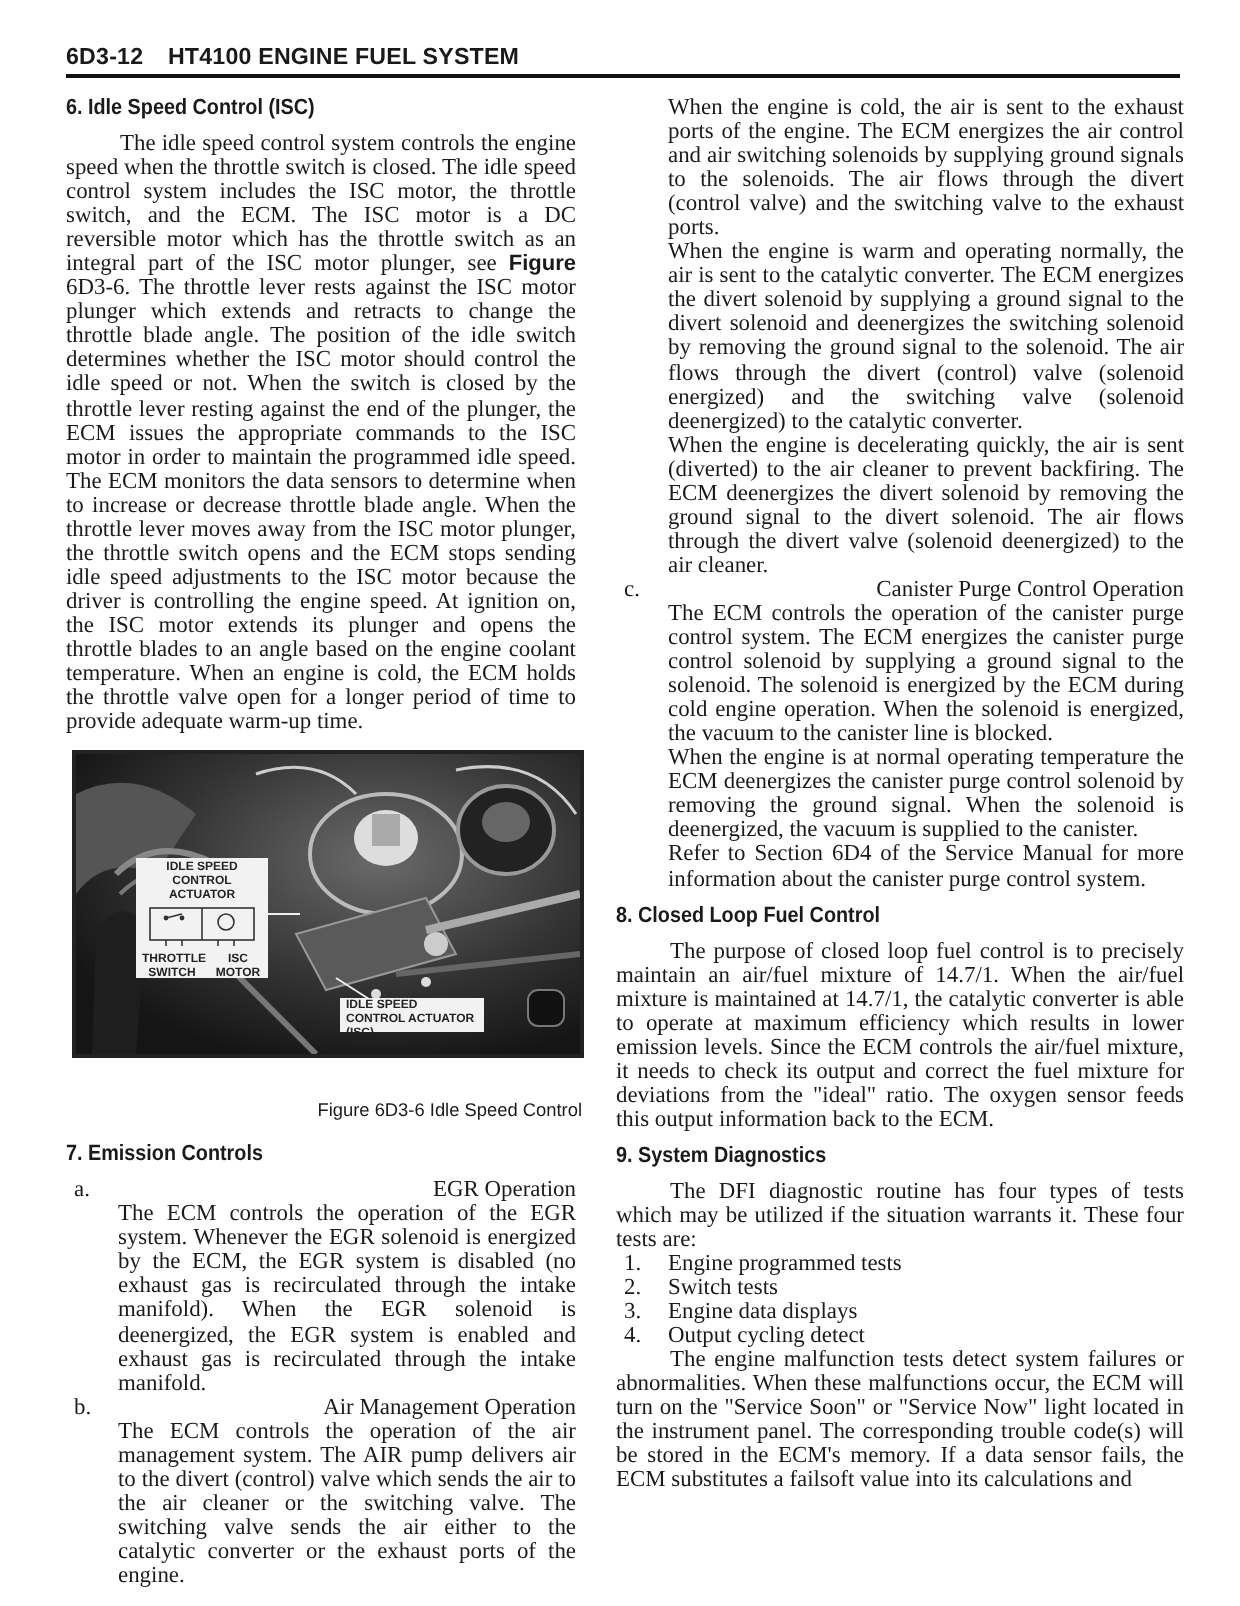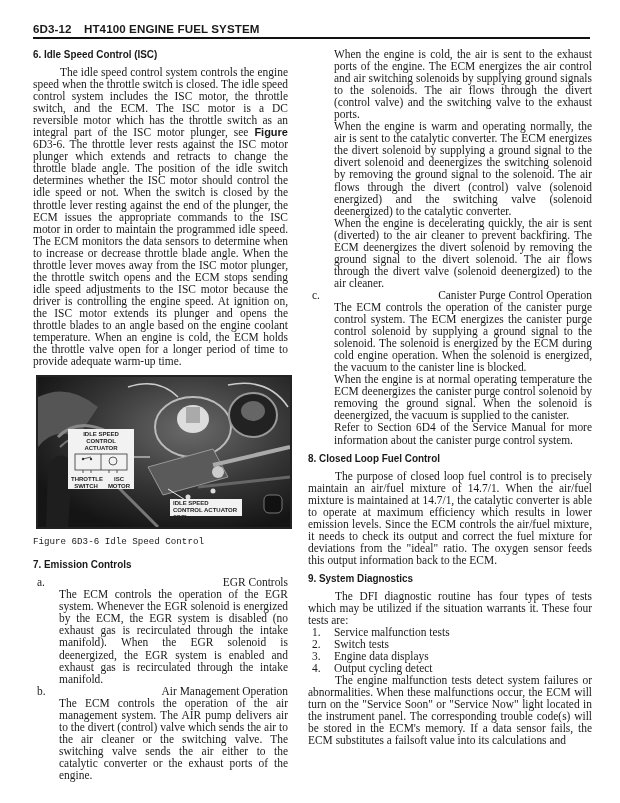--- a/index.html
+++ b/index.html
@@ -13,21 +13,21 @@
   .col-left { left:33px; width:255px; }
   .col-right { left:308px; width:284px; }
   .h { font-family:"Liberation Sans", sans-serif; font-weight:bold; font-size:11px; transform:scaleX(0.9); transform-origin:left; white-space:nowrap; margin:0 0 5px 0; line-height:13px; }
   p { margin:0; }
   .indent { text-indent:27px; }
   .sub { padding-left:26px; position:relative; }
   .sub .lbl { position:absolute; left:4px; top:0; }
   .sub-title { text-align:right; }
   .fig-ref { font-family:"Liberation Sans", sans-serif; font-weight:bold; font-size:11px; }
   .figure { position:relative; width:252px; height:150px; margin:8px 0 0 3px; border:2px solid #222; background:#2a2a2a; overflow:hidden; }
-  .figcap { font-family:Liberation Mono, monospace; font-size:9.2px; text-align:left; margin:7px 0 10px 0; width:258px; }
+  .figcap { font-family:Liberation Sans, sans-serif; font-size:9.2px; text-align:right; margin:20px 0 10px 0; width:258px; }
   .callout { position:absolute; background:#f2f2f2; font-family:"Liberation Sans", sans-serif; font-size:6px; font-weight:bold; line-height:7px; color:#222; text-align:center; }
   .list { padding-left:0; margin:0; }
   .list-item { position:relative; padding-left:26px; text-align:left; }
   .list-item .num { position:absolute; left:4px; top:0; }
   .gap { height:6px; }
 </style>
 </head>
 <body>
 
 <div class="page">
@@ -97,21 +97,21 @@
       </div>
       <div class="callout" style="left:132px; top:122px; width:72px; height:17px; text-align:left; padding:1px 3px; box-sizing:border-box;">
         <span>IDLE SPEED CONTROL ACTUATOR (ISC)</span>
       </div>
     </div>
     <div class="figcap">Figure 6D3-6 Idle Speed Control</div>
 
     <div class="h">7. Emission Controls</div>
     <div class="sub">
       <span class="lbl">a.</span>
-      <p class="sub-title">EGR Controls</p>
+      <p class="sub-title">EGR Operation</p>
       <p>The ECM controls the operation of the EGR system. Whenever the EGR solenoid is energized by the ECM, the EGR system is disabled (no exhaust gas is recirculated through the intake manifold). When the EGR solenoid is deenergized, the EGR system is enabled and exhaust gas is recirculated through the intake manifold.</p>
     </div>
     <div class="sub">
       <span class="lbl">b.</span>
       <p class="sub-title">Air Management Operation</p>
       <p>The ECM controls the operation of the air management system. The AIR pump delivers air to the divert (control) valve which sends the air to the air cleaner or the switching valve. The switching valve sends the air either to the catalytic converter or the exhaust ports of the engine.</p>
     </div>
   </div>
 
   <div class="col col-right">
@@ -127,21 +127,21 @@
       <p>When the engine is at normal operating temperature the ECM deenergizes the canister purge control solenoid by removing the ground signal. When the solenoid is deenergized, the vacuum is supplied to the canister.</p>
       <p>Refer to Section 6D4 of the Service Manual for more information about the canister purge control system.</p>
     </div>
     <div class="gap"></div>
     <div class="h">8. Closed Loop Fuel Control</div>
     <p class="indent">The purpose of closed loop fuel control is to precisely maintain an air/fuel mixture of 14.7/1. When the air/fuel mixture is maintained at 14.7/1, the catalytic converter is able to operate at maximum efficiency which results in lower emission levels. Since the ECM controls the air/fuel mixture, it needs to check its output and correct the fuel mixture for deviations from the "ideal" ratio. The oxygen sensor feeds this output information back to the ECM.</p>
     <div class="gap"></div>
     <div class="h">9. System Diagnostics</div>
     <p class="indent">The DFI diagnostic routine has four types of tests which may be utilized if the situation warrants it. These four tests are:</p>
     <div class="list">
-      <div class="list-item"><span class="num">1.</span><span>Service malfunction tests</span></div>
+      <div class="list-item"><span class="num">1.</span><span>Engine programmed tests</span></div>
       <div class="list-item"><span class="num">2.</span><span>Switch tests</span></div>
       <div class="list-item"><span class="num">3.</span><span>Engine data displays</span></div>
       <div class="list-item"><span class="num">4.</span><span>Output cycling detect</span></div>
     </div>
     <p class="indent">The engine malfunction tests detect system failures or abnormalities. When these malfunctions occur, the ECM will turn on the "Service Soon" or "Service Now" light located in the instrument panel. The corresponding trouble code(s) will be stored in the ECM's memory. If a data sensor fails, the ECM substitutes a failsoft value into its calculations and</p>
   </div>
 
 </div>
 
 </body></html>

